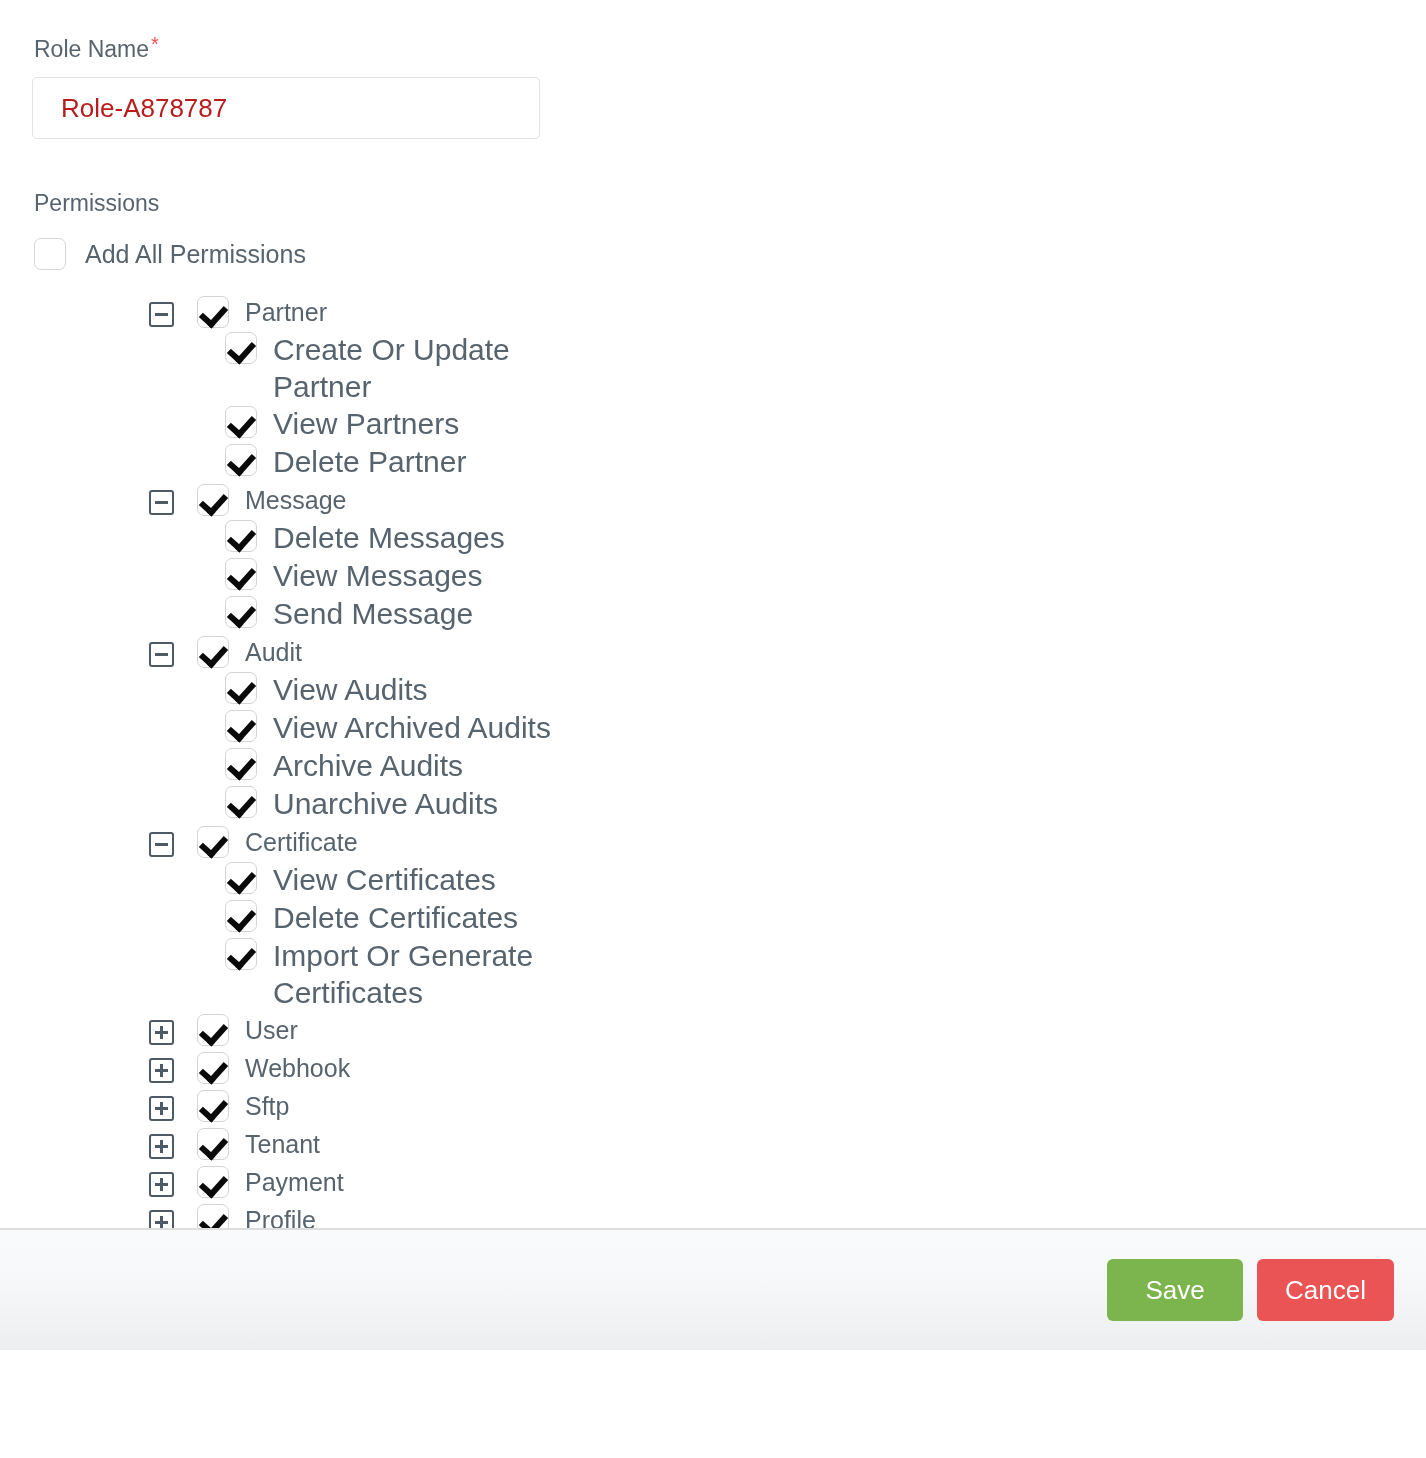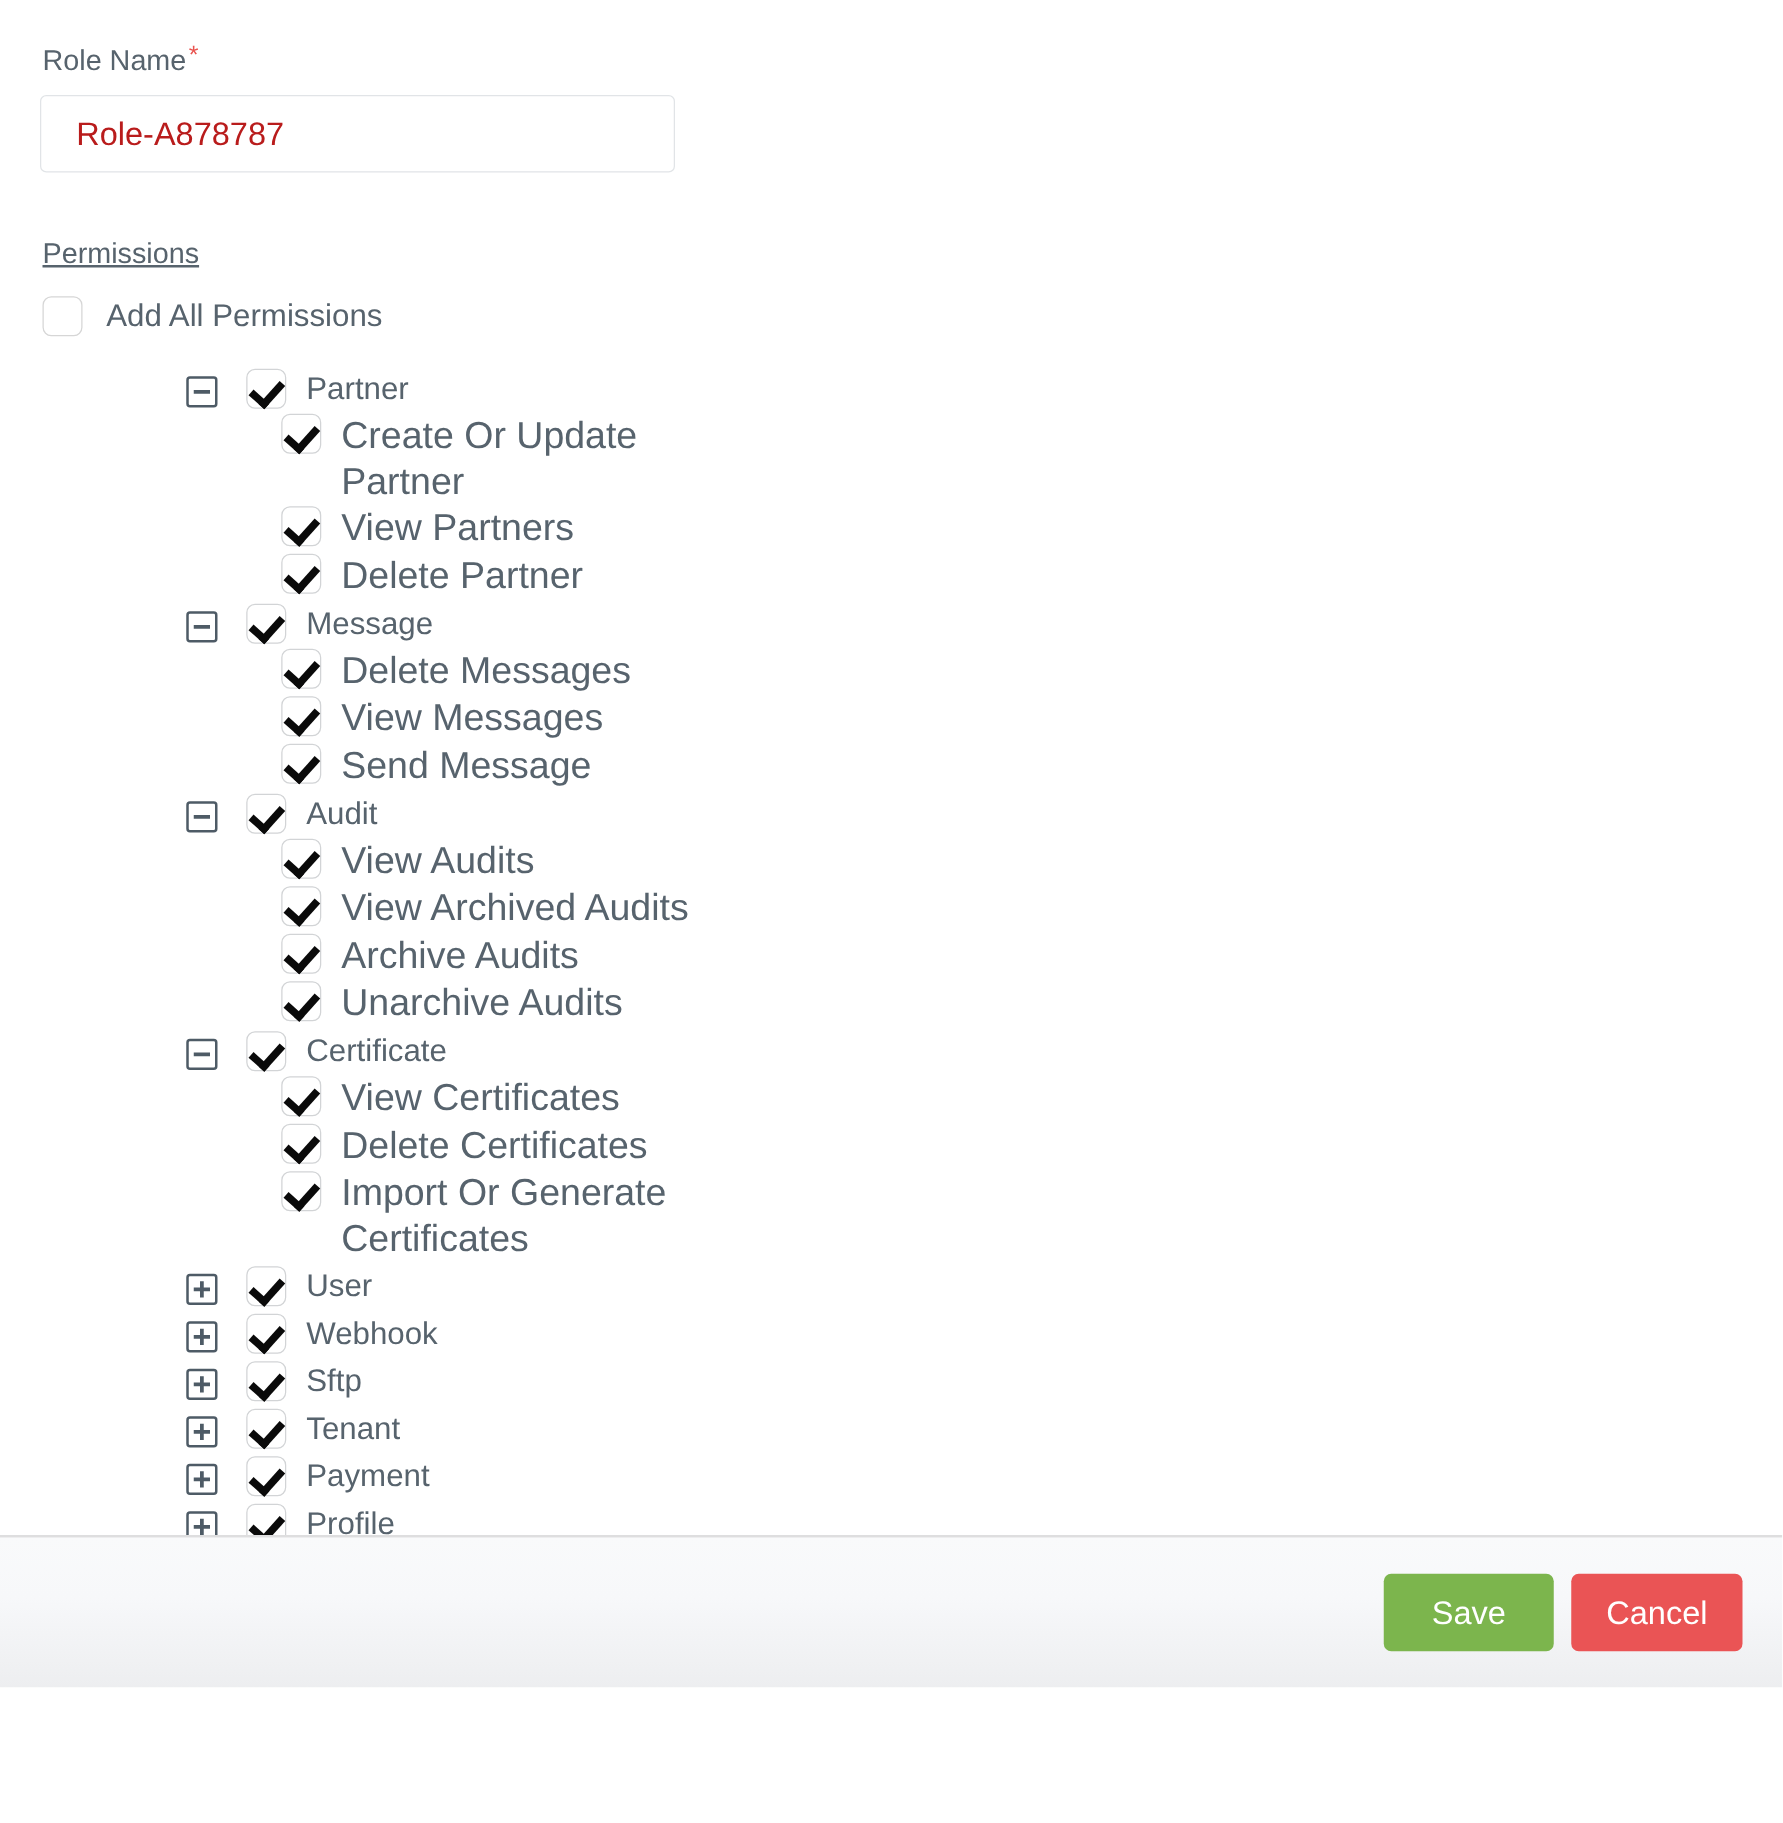--- a/index.html
+++ b/index.html
@@ -55,21 +55,20 @@
     padding: 0 28px;
     outline: none;
   }
   .text-input::placeholder { color: #b8bec4; }
 
   .section-label {
     font-size: 23px;
     color: #57636d;
     line-height: 28px;
     margin: 50px 0 10px 2px;
-    text-decoration: underline;
   }
 
   
   .addall-row {
     display: flex;
     align-items: center;
     margin-top: 20px;
     margin-left: 2px;
     height: 34px;
   }

